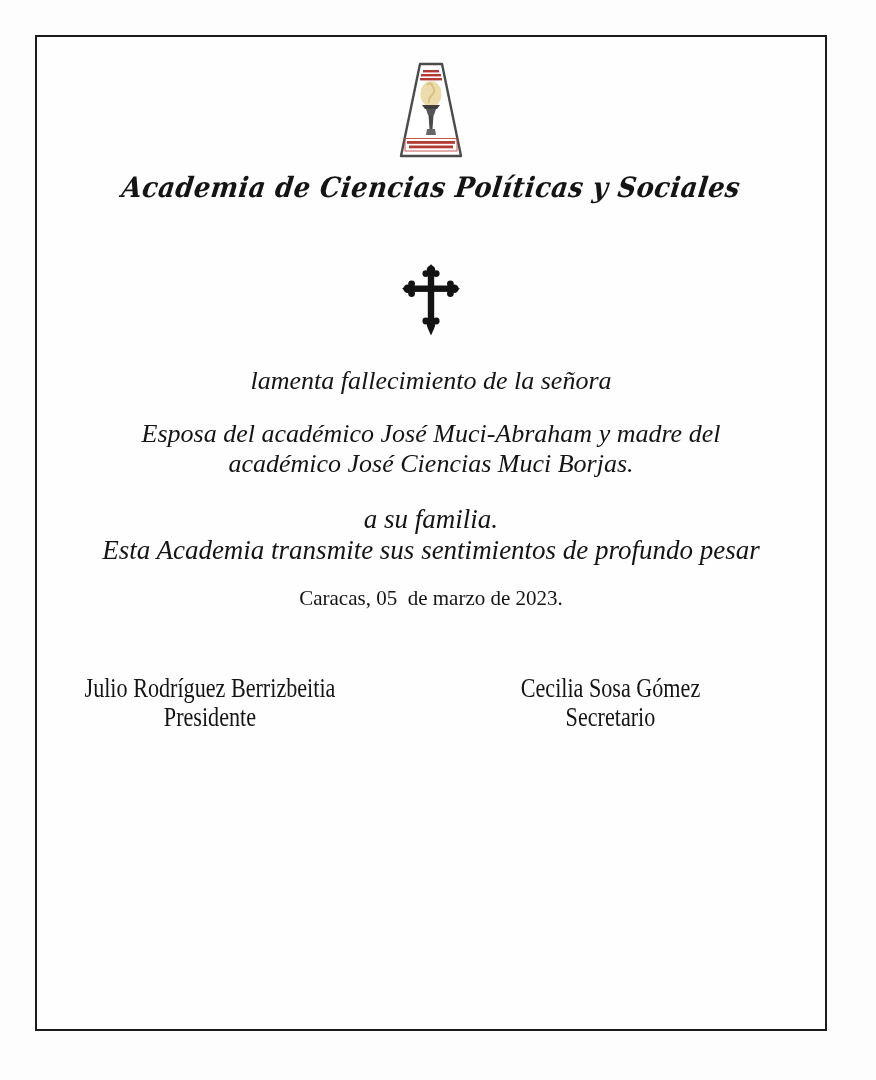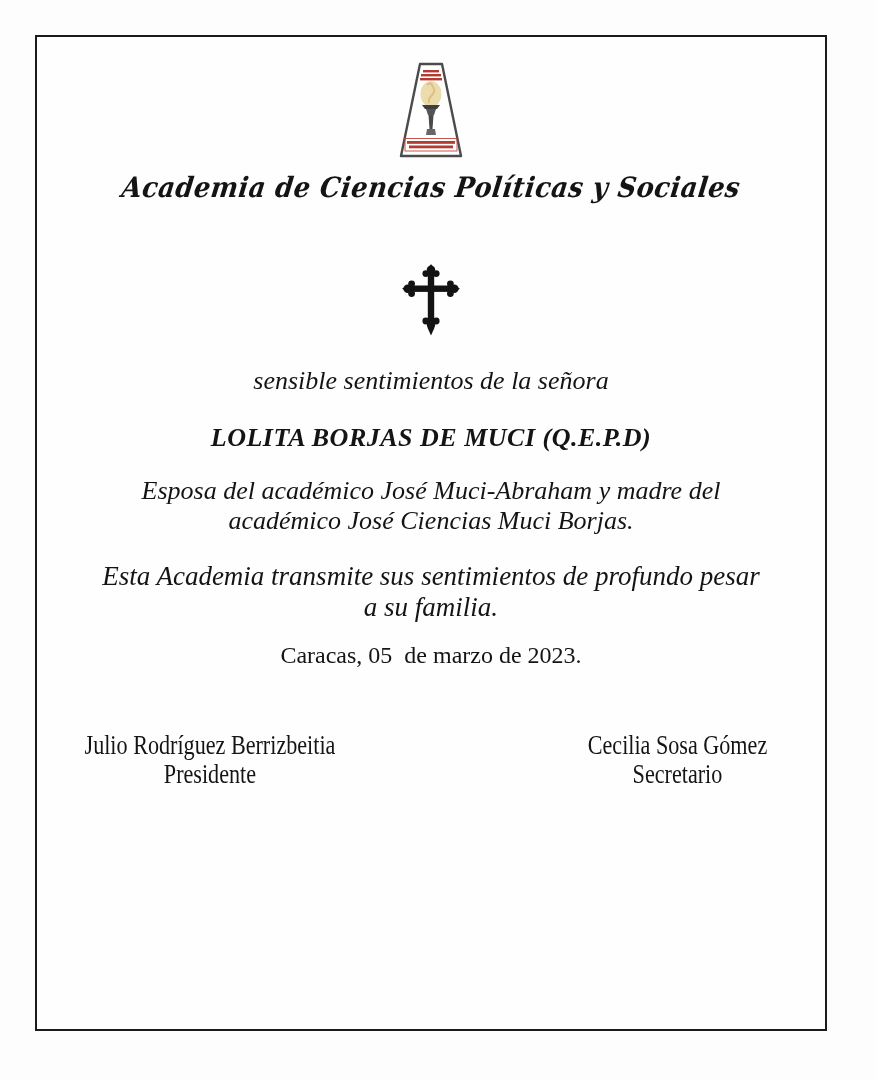--- a/index.html
+++ b/index.html
@@ -41,28 +41,28 @@
   }
   .relation { margin-top: 23px; }
   .condolence { margin-top: 25px; font-size: 27px; line-height: 31px; }
   .rip {
     margin-top: 22px;
     font-weight: bold; font-size: 25px; letter-spacing: 1px;
     line-height: 29px;
   }
   .dateline {
     margin-top: 20px;
-    font-size: 24px; line-height: 24px;
+    font-size: 21px; line-height: 24px;
     white-space: pre;
   }
   .sig-row {
     margin-top: 64px;
     width: 100%; box-sizing: border-box;
     display: flex; justify-content: space-between;
-    padding: 0 38px 0 20px;
+    padding: 0 105px 0 20px;
   }
   .sig {
     text-align: center;
     font-size: 27px; line-height: 29px;
     transform: scaleX(0.82);
   }
   .sig div { white-space: nowrap; }
 </style>
 </head>
 <body>
@@ -125,33 +125,32 @@
 
         <circle cx="29" cy="61" r="4.2"></circle>
         <circle cx="23.8" cy="57" r="3.4"></circle>
         <circle cx="34.2" cy="57" r="3.4"></circle>
         <polygon points="29,71.5 25.4,63.6 32.6,63.6"></polygon>
       </g>
     </svg>
   </div>
 
   <div class="para intro">
-    <div>sensible sentimientos de la señora</div>
+    <div>lamenta fallecimiento de la señora</div>
   </div>
 
-  <div class="deceased">LOLITA BORJAS DE MUCI (Q.E.P.D)</div>
 
   <div class="para relation">
     <div>Esposa del académico José Muci-Abraham y madre del</div>
     <div>académico José Ciencias Muci Borjas.</div>
   </div>
 
   <div class="para condolence">
+    <div>a su familia.</div>
     <div>Esta Academia transmite sus sentimientos de profundo pesar</div>
-    <div>a su familia.</div>
   </div>
 
 
   <div class="dateline">Caracas, 05  de marzo de 2023.</div>
 
   <div class="sig-row">
     <div class="sig">
       <div>Julio Rodríguez Berrizbeitia</div>
       <div>Presidente</div>
     </div>

